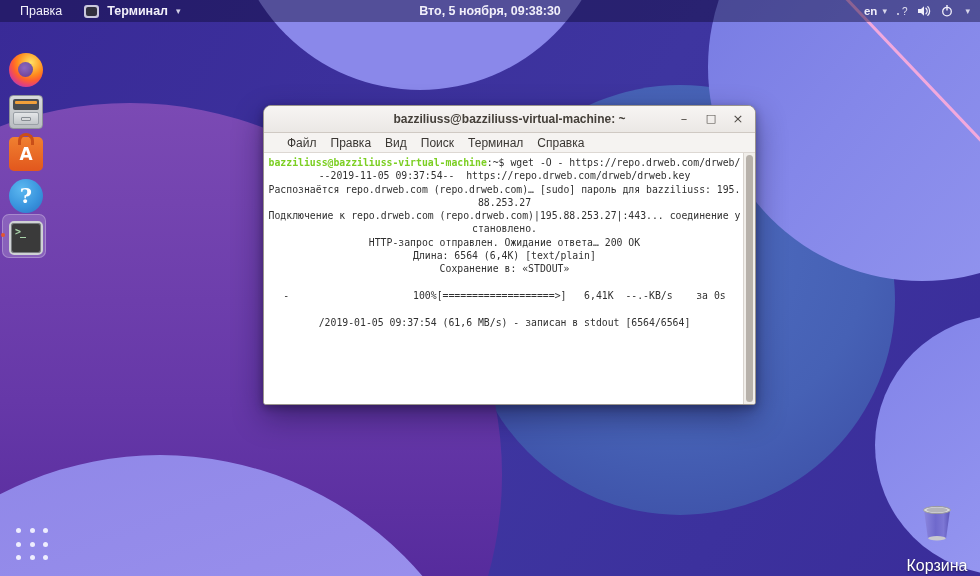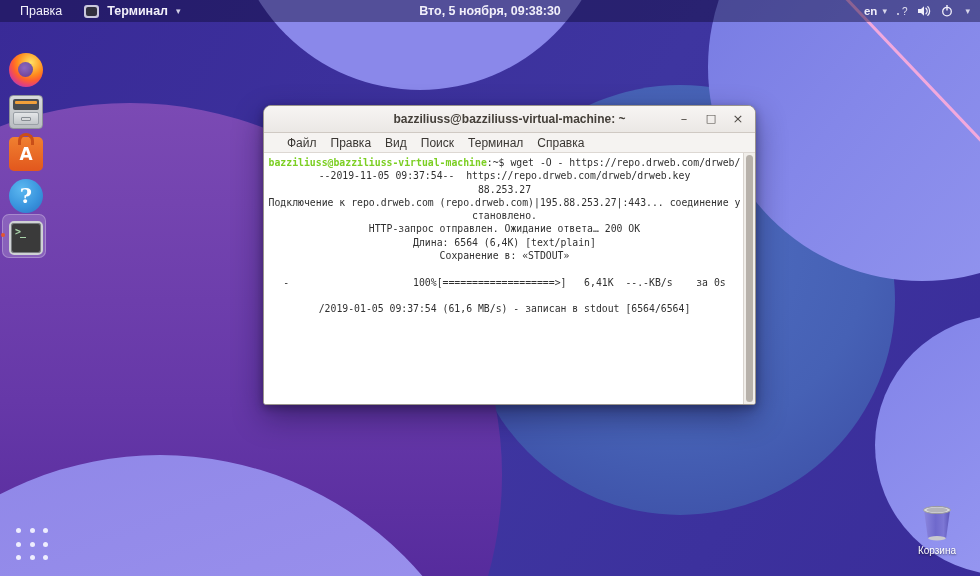--- a/index.html
+++ b/index.html
@@ -72,21 +72,21 @@
     font-size:10px; font-weight:700; padding:3px 0 0 4px; letter-spacing:-1px; }
 
   
   .appgrid { position:absolute; left:16px; top:528px; width:34px; height:34px; z-index:30;
     display:grid; grid-template-columns:repeat(3,1fr); gap:7px; cursor:pointer; }
   .appgrid i { width:5px; height:5px; border-radius:50%; background:rgba(245,245,255,0.92); }
 
   
   .trash { position:absolute; left:905px; top:503px; width:64px; z-index:30; text-align:center; cursor:pointer; }
   .trash svg { display:block; margin:0 auto; }
-  .trash-label { margin-top:2px; color:#fff; font-size:10px; text-shadow:0 1px 2px rgba(0,0,0,0.55); }
+  .trash-label { margin-top:14px; color:#fff; font-size:16px; text-shadow:0 1px 2px rgba(0,0,0,0.55); }
 
   
   .window { position:absolute; left:263px; top:105px; width:493px; height:300px; z-index:20;
     border:1px solid #9a948d; border-radius:8px 8px 3px 3px;
     box-shadow:0 12px 30px rgba(15,8,50,0.45), 0 3px 8px rgba(0,0,0,0.3);
     background:#fff; display:flex; flex-direction:column; }
   .titlebar { height:27px; flex:0 0 27px; background:linear-gradient(180deg,#f7f5f3 0%,#ebe8e5 100%);
     border-bottom:1px solid #cfc9c3; border-radius:7px 7px 0 0; position:relative;
     display:flex; align-items:center; justify-content:center; cursor:default; }
   .title-text { font-size:12px; font-weight:700; color:#45403a; }
@@ -194,20 +194,21 @@
       <span class="menu-item">Правка</span>
       <span class="menu-item">Вид</span>
       <span class="menu-item">Поиск</span>
       <span class="menu-item">Терминал</span>
       <span class="menu-item">Справка</span>
     </div>
     <div class="term">
       <div class="term-lines">
           <div class="tline"><span class="seg-p">bazziliuss@bazziliuss-virtual-machine</span><span class="seg-d">:~$ wget -O - https://repo.drweb.com/drweb/</span></div>
           <div class="tline"><span class="seg-d">--2019-11-05 09:37:54--  https://repo.drweb.com/drweb/drweb.key</span></div>
+          <div class="tline"><span class="seg-d">Распознаётся repo.drweb.com (repo.drweb.com)… [sudo] пароль для bazziliuss: 195.</span></div>
           <div class="tline"><span class="seg-d">88.253.27</span></div>
           <div class="tline"><span class="seg-d">Подключение к repo.drweb.com (repo.drweb.com)|195.88.253.27|:443... соединение у</span></div>
           <div class="tline"><span class="seg-d">становлено.</span></div>
           <div class="tline"><span class="seg-d">HTTP-запрос отправлен. Ожидание ответа… 200 OK</span></div>
           <div class="tline"><span class="seg-d">Длина: 6564 (6,4K) [text/plain]</span></div>
           <div class="tline"><span class="seg-d">Сохранение в: «STDOUT»</span></div>
           <div class="tline">&nbsp;</div>
           <div class="tline"><span class="seg-d">-                     100%[===================&gt;]   6,41K  --.-KB/s    за 0s</span></div>
           <div class="tline">&nbsp;</div>
           <div class="tline"><span class="seg-d">/2019-01-05 09:37:54 (61,6 MB/s) - записан в stdout [6564/6564]</span></div>

